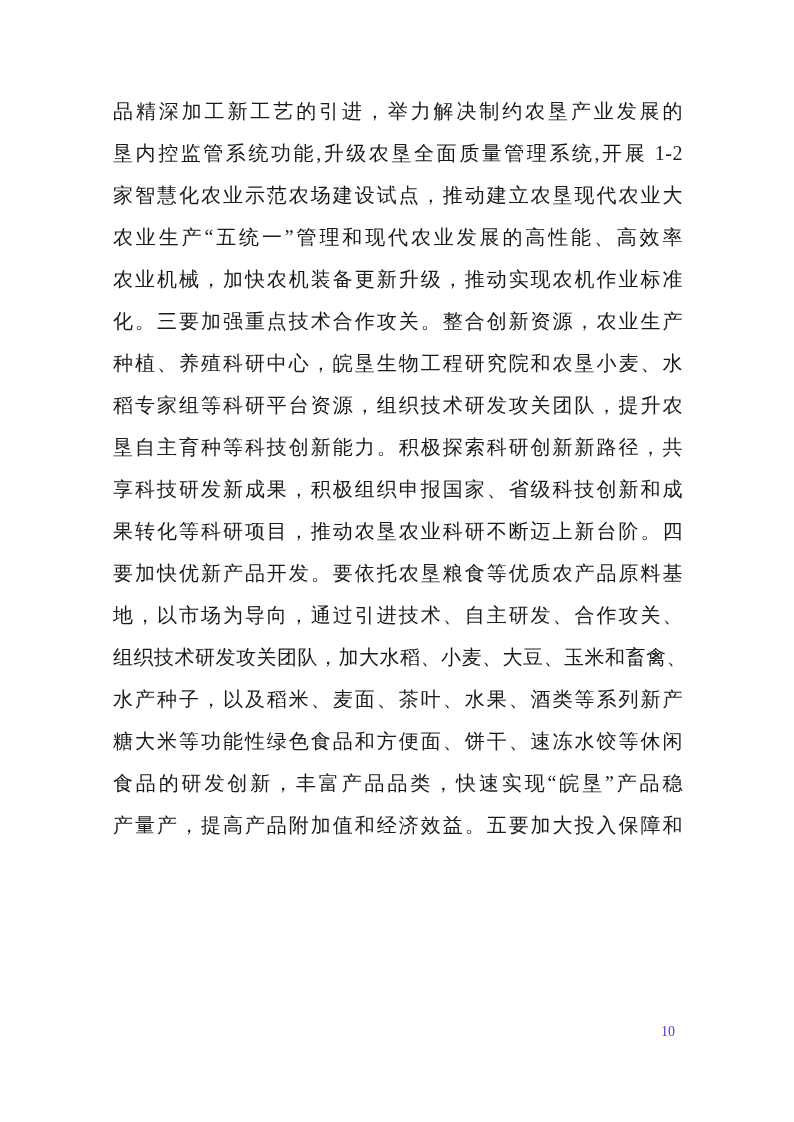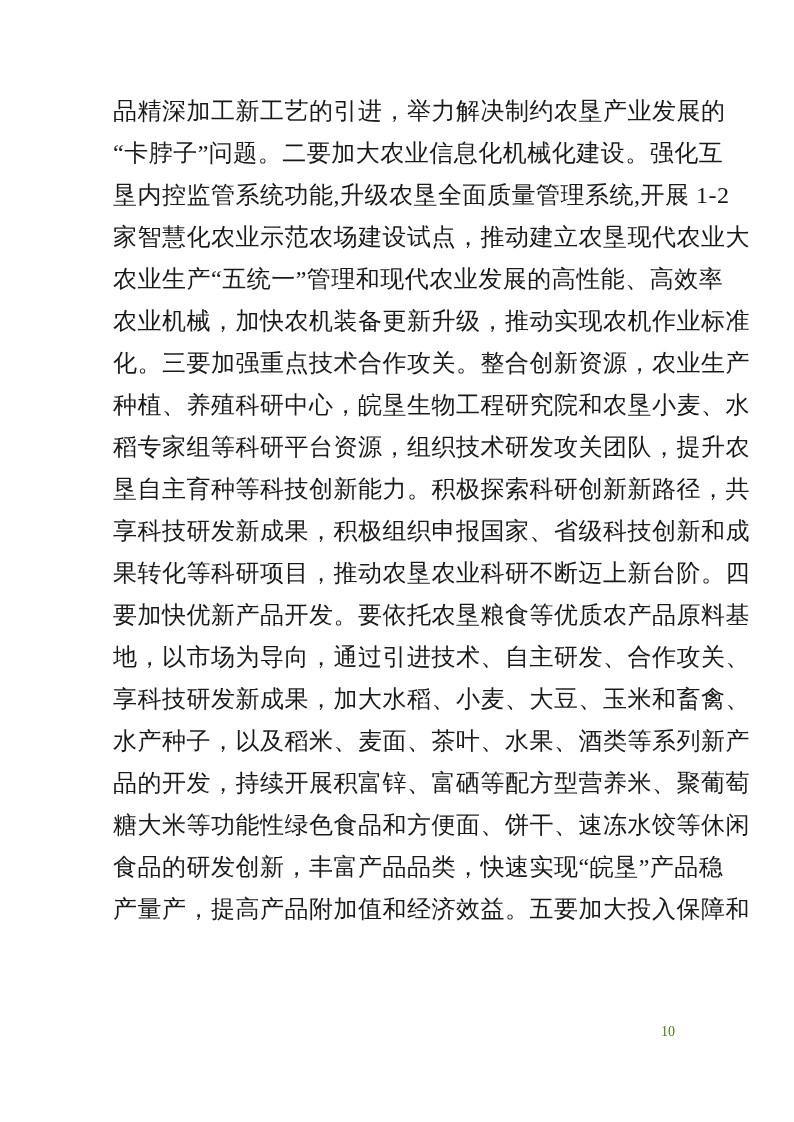--- a/index.html
+++ b/index.html
@@ -16,61 +16,59 @@
     font-family: "Liberation Serif", "DejaVu Serif", serif;
     color: #1a1a1a;
   }
   .text-block {
     position: absolute;
     left: 113px;
     top: 90px;
     width: 570px;
   }
   .line {
-    font-size: 24px;
+    font-size: 20px;
     line-height: 42px;
     height: 42px;
     white-space: nowrap;
     text-align: justify;
     text-align-last: justify;
     text-justify: inter-ideograph;
     letter-spacing: 0.5px;
     font-weight: 400;
   }
   .page-number {
     position: absolute;
     top: 1024px;
     left: 113px;
     width: 562px;
     text-align: right;
     font-size: 14px;
-    color: #4d7c0f;
+    color: #6d28d9;
     font-family: "Liberation Serif", "DejaVu Serif", serif;
   }
 </style>
 </head>
 <body>
 
 <div class="page">
   <div class="text-block">
     <div class="line">品精深加工新工艺的引进，举力解决制约农垦产业发展的</div>
-    <div class="line">“卡脖子”问题。二要加大农业信息化机械化建设。强化互</div>
     <div class="line">垦内控监管系统功能,升级农垦全面质量管理系统,开展 1-2</div>
     <div class="line">家智慧化农业示范农场建设试点，推动建立农垦现代农业大</div>
     <div class="line">农业生产“五统一”管理和现代农业发展的高性能、高效率</div>
     <div class="line">农业机械，加快农机装备更新升级，推动实现农机作业标准</div>
     <div class="line">化。三要加强重点技术合作攻关。整合创新资源，农业生产</div>
     <div class="line">种植、养殖科研中心，皖垦生物工程研究院和农垦小麦、水</div>
     <div class="line">稻专家组等科研平台资源，组织技术研发攻关团队，提升农</div>
     <div class="line">垦自主育种等科技创新能力。积极探索科研创新新路径，共</div>
     <div class="line">享科技研发新成果，积极组织申报国家、省级科技创新和成</div>
     <div class="line">果转化等科研项目，推动农垦农业科研不断迈上新台阶。四</div>
     <div class="line">要加快优新产品开发。要依托农垦粮食等优质农产品原料基</div>
     <div class="line">地，以市场为导向，通过引进技术、自主研发、合作攻关、</div>
-    <div class="line">享科技研发新成果，加大水稻、小麦、大豆、玉米和畜禽、</div>
+    <div class="line">组织技术研发攻关团队，加大水稻、小麦、大豆、玉米和畜禽、</div>
     <div class="line">水产种子，以及稻米、麦面、茶叶、水果、酒类等系列新产</div>
-    <div class="line">品的开发，持续开展积富锌、富硒等配方型营养米、聚葡萄</div>
     <div class="line">糖大米等功能性绿色食品和方便面、饼干、速冻水饺等休闲</div>
     <div class="line">食品的研发创新，丰富产品品类，快速实现“皖垦”产品稳</div>
     <div class="line">产量产，提高产品附加值和经济效益。五要加大投入保障和</div>
   </div>
   <div class="page-number">10</div>
 </div>
 
 </body></html>

